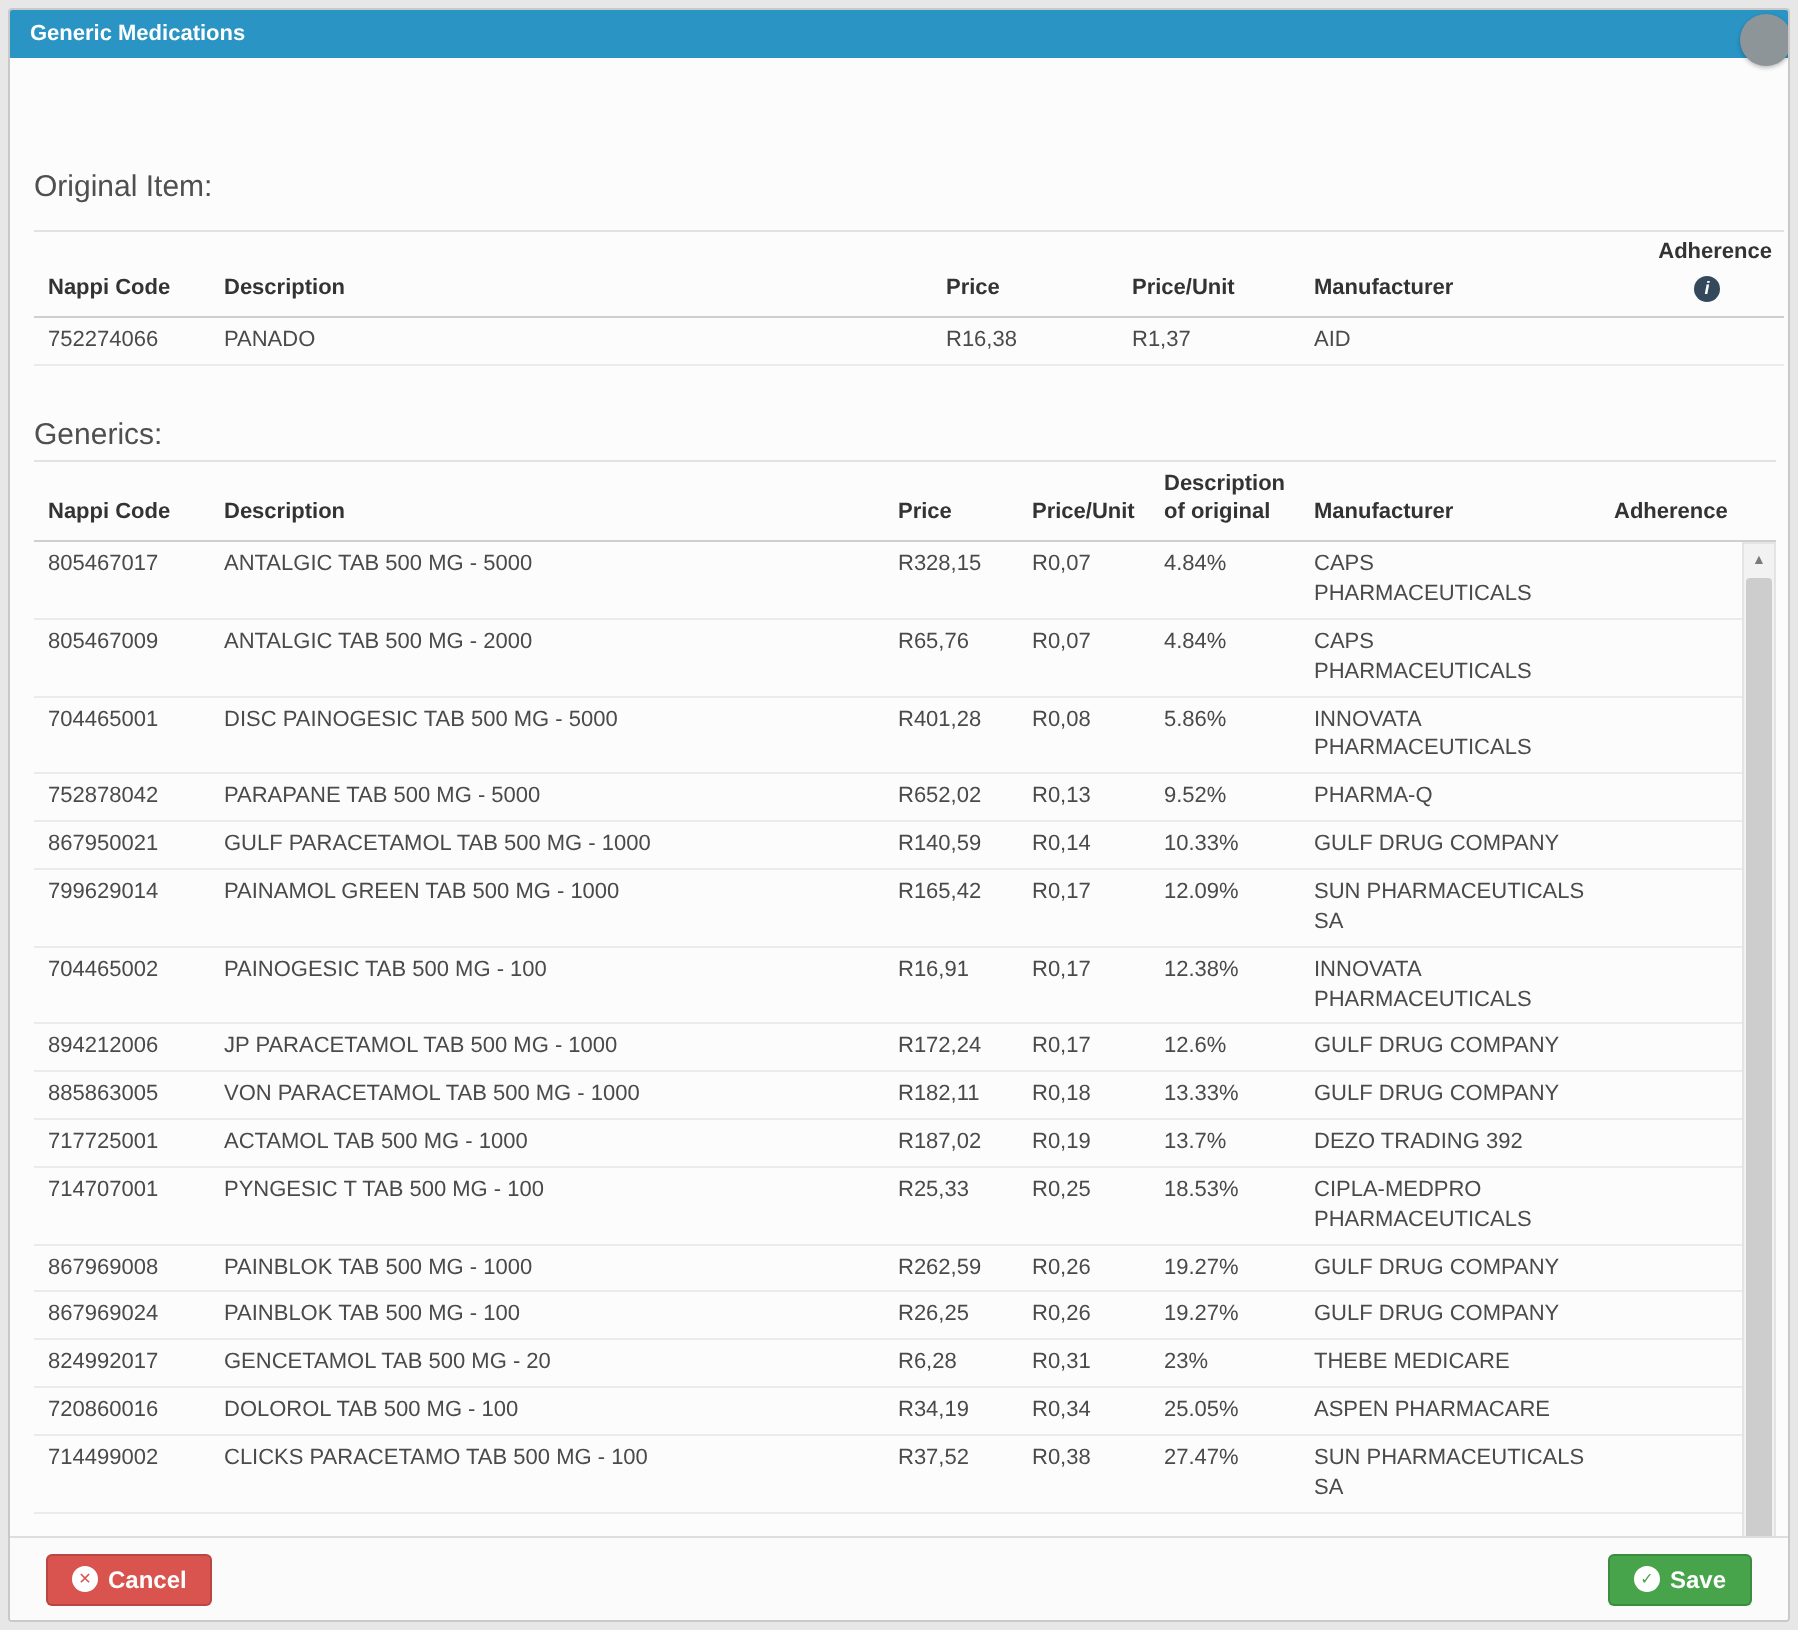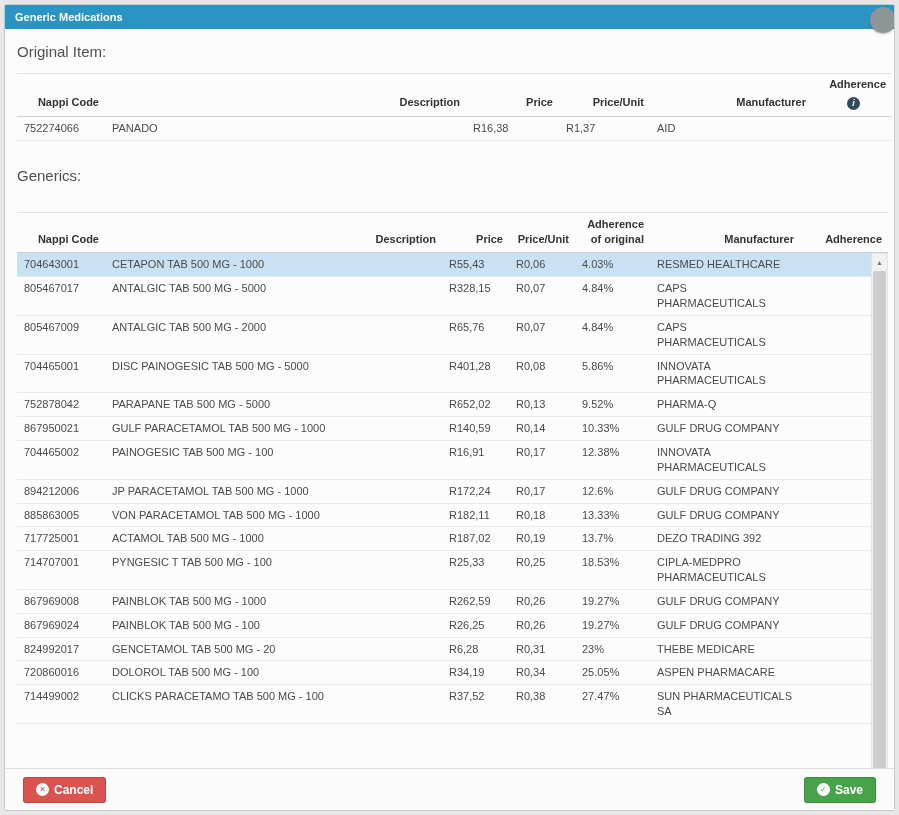--- a/index.html
+++ b/index.html
@@ -26,26 +26,26 @@
     height:24px; background:var(--titlebar-bg); color:#fff;
     font-size:11px; font-weight:bold;
     display:flex; align-items:center; padding:0 10px; flex:0 0 auto;
   }
   .corner-circle{
     position:absolute; top:2px; right:-2px; width:26px; height:26px;
     border-radius:50%; background:#8d9598; box-shadow:0 1px 2px rgba(0,0,0,.25);
     z-index:10; cursor:pointer;
   }
   .body{ flex:1 1 auto; padding:14px 12px 0 12px; overflow:hidden; }
-  .section-heading{ font-size:15px; color:#4f4f4f; margin-bottom:13px; }
-  .generics-heading{ margin-top:26px; margin-bottom:28px; }
+  .section-heading{ font-size:15px; color:#4f4f4f; margin-bottom:13px;margin-top:42px; }
+  .generics-heading{ margin-top:26px; margin-bottom:4px; }
 
   table.tbl{ border-collapse:collapse; table-layout:fixed; font-size:11px; color:#4a4a4a; }
   .tbl th{
-    font-weight:bold; color:#333; text-align:right;
+    font-weight:bold; color:#333; text-align:left;
     padding:4px 6px 6px 7px; vertical-align:bottom; line-height:1.35;
   }
   .tbl thead tr{ border-top:1px solid #e2e2e2; border-bottom:1px solid #cfcfcf; }
   .tbl td{
     padding:4px 6px 4px 7px; border-bottom:1px solid #ebebeb;
     vertical-align:top; line-height:1.35;
     overflow:hidden; white-space:normal; word-wrap:break-word;
   }
   .orig{ width:875px; }
   .orig th.c-adh{ vertical-align:top; text-align:right; padding-top:3px; }
@@ -159,49 +159,40 @@
           <col style="width:75px">
           <col style="width:150px">
           <col style="width:88px">
       </colgroup>
       <thead>
         <tr>
           <th>Nappi Code</th>
           <th>Description</th>
           <th>Price</th>
           <th>Price/Unit</th>
-          <th>Adherence of original</th>
+          <th>Description of original</th>
           <th>Manufacturer</th>
           <th>Adherence</th>
         </tr>
       </thead>
     </table>
 
     <div class="gen-body-wrap">
       <div class="gen-scroll">
         <table class="tbl gen-body">
           <colgroup>
             <col style="width:88px">
               <col style="width:337px">
               <col style="width:67px">
             <col style="width:66px">
               <col style="width:75px">
               <col style="width:150px">
               <col style="width:71px">
           </colgroup>
           <tbody id="gen-tbody">
-              <tr class="selected">
-                <td>704643001</td>
-                <td>CETAPON TAB 500 MG - 1000</td>
-                <td>R55,43</td>
-                <td>R0,06</td>
-                <td>4.03%</td>
-                <td>RESMED HEALTHCARE</td>
-                <td></td>
-              </tr>
               <tr>
                 <td>805467017</td>
                 <td>ANTALGIC TAB 500 MG - 5000</td>
                 <td>R328,15</td>
                 <td>R0,07</td>
                 <td>4.84%</td>
                 <td>CAPS PHARMACEUTICALS</td>
                 <td></td>
               </tr>
               <tr>
@@ -231,20 +222,29 @@
                 <td>PHARMA-Q</td>
                 <td></td>
               </tr>
               <tr>
                 <td>867950021</td>
                 <td>GULF PARACETAMOL TAB 500 MG - 1000</td>
                 <td>R140,59</td>
                 <td>R0,14</td>
                 <td>10.33%</td>
                 <td>GULF DRUG COMPANY</td>
+                <td></td>
+              </tr>
+              <tr>
+                <td>799629014</td>
+                <td>PAINAMOL GREEN TAB 500 MG - 1000</td>
+                <td>R165,42</td>
+                <td>R0,17</td>
+                <td>12.09%</td>
+                <td>SUN PHARMACEUTICALS SA</td>
                 <td></td>
               </tr>
               <tr>
                 <td>704465002</td>
                 <td>PAINOGESIC TAB 500 MG - 100</td>
                 <td>R16,91</td>
                 <td>R0,17</td>
                 <td>12.38%</td>
                 <td>INNOVATA PHARMACEUTICALS</td>
                 <td></td>

